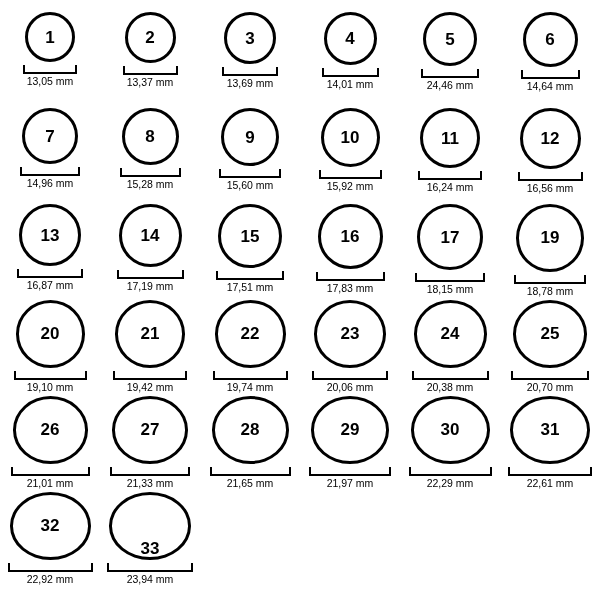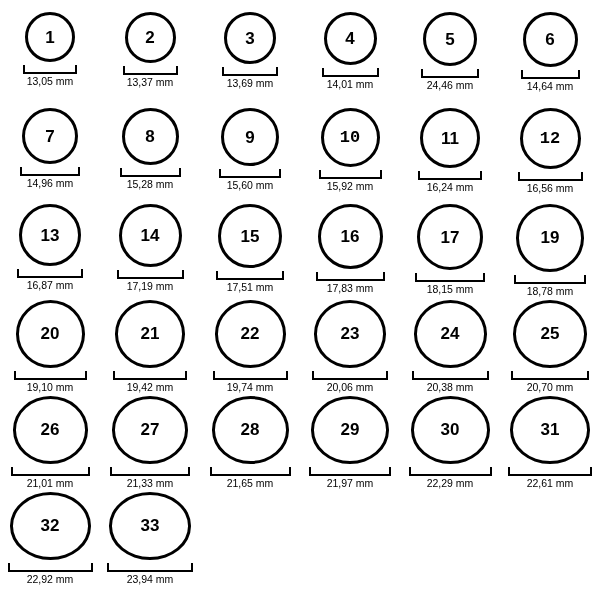--- a/index.html
+++ b/index.html
@@ -166,39 +166,39 @@
       <div class="cell">
         <div class="ring" style="width: 58px; height: 58px;">
           <span class="ring-label">9</span>
         </div>
         <div class="dim">
           <div class="dim-bar" style="width: 62px;"></div>
           <div class="dim-text">15,60 mm</div>
         </div>
       </div>
       <div class="cell">
-        <div class="ring" style="width: 59px; height: 59px; font-family: Liberation Mono, monospace;">
+        <div class="ring" style="width: 59px; height: 59px;">
           <span class="ring-label">10</span>
         </div>
         <div class="dim">
           <div class="dim-bar" style="width: 63px;"></div>
           <div class="dim-text">15,92 mm</div>
         </div>
       </div>
       <div class="cell">
         <div class="ring" style="width: 60px; height: 60px;">
           <span class="ring-label">11</span>
         </div>
         <div class="dim">
           <div class="dim-bar" style="width: 64px;"></div>
           <div class="dim-text">16,24 mm</div>
         </div>
       </div>
       <div class="cell">
-        <div class="ring" style="width: 61px; height: 61px; font-family: Liberation Mono, monospace;">
+        <div class="ring" style="width: 61px; height: 61px;">
           <span class="ring-label">12</span>
         </div>
         <div class="dim">
           <div class="dim-bar" style="width: 65px;"></div>
           <div class="dim-text">16,56 mm</div>
         </div>
       </div>
       <div class="cell">
         <div class="ring" style="width: 62px; height: 62px;">
           <span class="ring-label">13</span>
@@ -364,21 +364,21 @@
       <div class="cell">
         <div class="ring" style="width: 81px; height: 81px;">
           <span class="ring-label">32</span>
         </div>
         <div class="dim">
           <div class="dim-bar" style="width: 85px;"></div>
           <div class="dim-text">22,92 mm</div>
         </div>
       </div>
       <div class="cell">
-        <div class="ring" style="width: 82px; height: 82px;">
+        <div class="ring" style="width: 82px; height: 82px; align-items: flex-end;">
           <span class="ring-label">33</span>
         </div>
         <div class="dim">
           <div class="dim-bar" style="width: 86px;"></div>
           <div class="dim-text">23,94 mm</div>
         </div>
       </div>
       <div class="cell empty">
         <div class="ring" style="width: 50px; height: 50px;">
           <span class="ring-label"></span>

